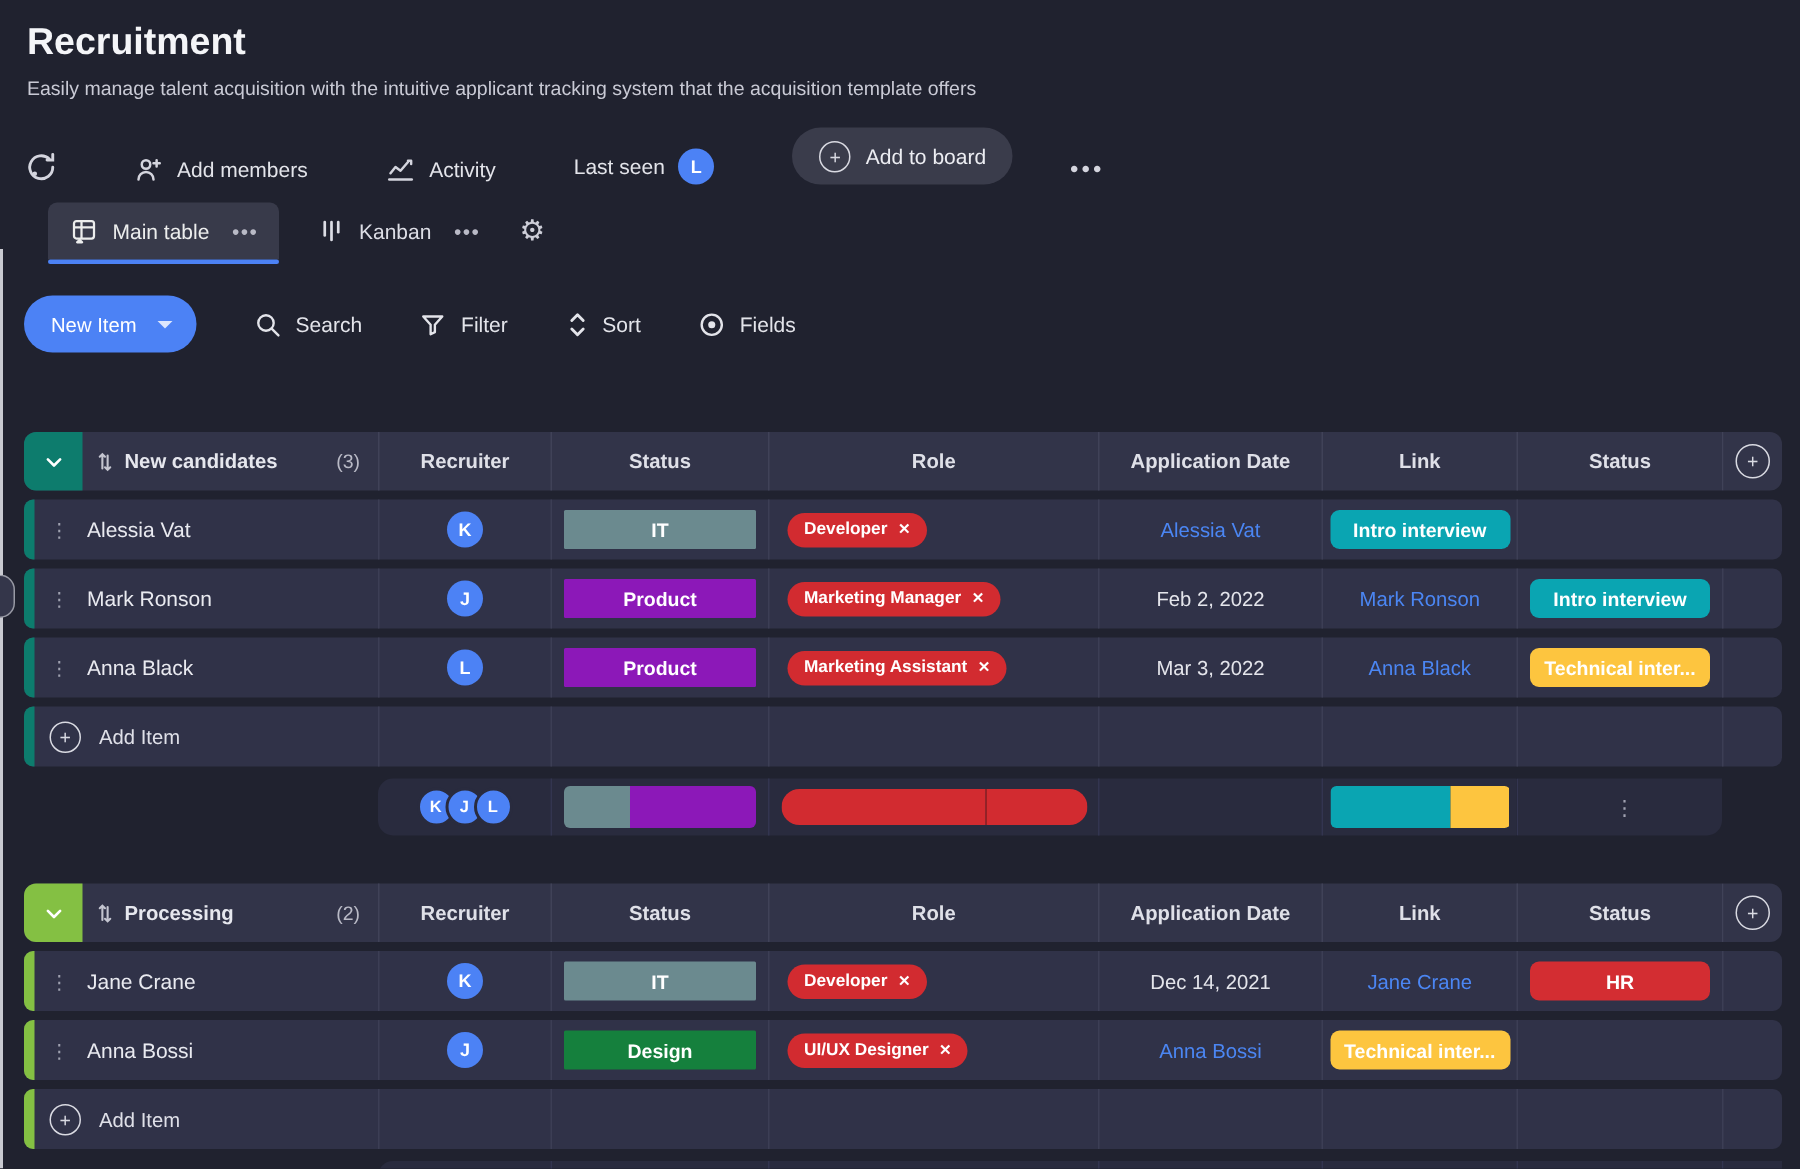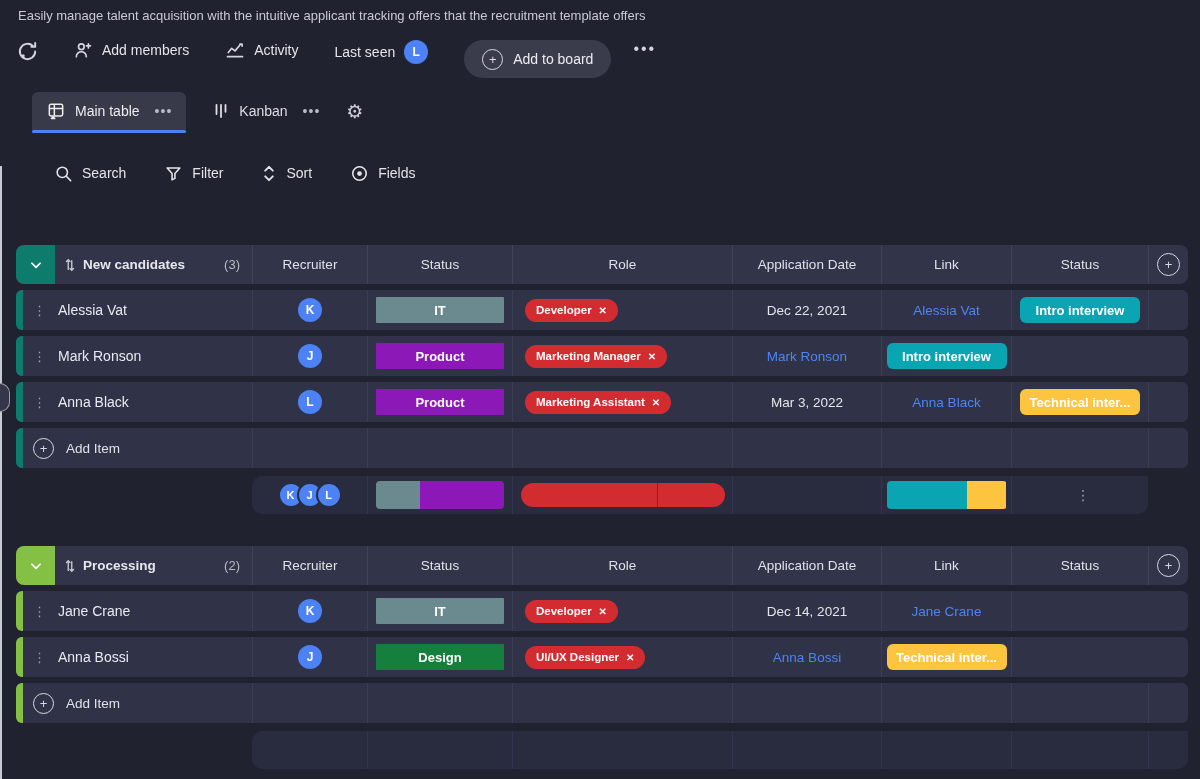--- a/index.html
+++ b/index.html
@@ -7,21 +7,21 @@
     width:1200px;height:779px;overflow:hidden;position:relative;
     background:#20222f;
     font-family:"Liberation Sans", sans-serif;
     -webkit-font-smoothing:antialiased;
     color:#e9eaf0;
   }
   
   .page{padding-left:16px;}
   .page-title{font-size:25px;font-weight:bold;color:#f4f5f8;margin:14px 0 0 2px;}
   .page-subtitle{font-size:13px;color:#c9cad5;margin:8px 0 0 2px;}
-  .toolbar{display:flex;align-items:flex-start;margin-top:17px;height:40px;gap:0;}
+  .toolbar{display:flex;align-items:flex-end;margin-top:17px;height:40px;gap:16px;}
   .tb-item{display:flex;align-items:center;gap:9px;font-size:14px;color:#e3e4ea;cursor:pointer;}
   .tb-item + .tb-item{margin-left:36px;}
   .icon{display:inline-flex;align-items:center;justify-content:center;color:#d4d5de;}
   .avatar{width:24px;height:24px;border-radius:50%;background:#4c82f5;color:#fff;
     display:inline-flex;align-items:center;justify-content:center;font-size:12px;font-weight:bold;}
   .btn-add-board{display:flex;align-items:center;gap:10px;background:#3a3c4b;border-radius:19px;
     height:38px;padding:0 18px;font-size:14px;color:#ecedf2;margin-left:36px;cursor:pointer;}
   .tb-more{margin-left:22px;color:#d4d5de;font-size:16px;letter-spacing:2px;cursor:pointer;}
   
   .tabs{display:flex;align-items:center;margin-top:10px;height:42px;margin-left:16px;}
@@ -38,21 +38,21 @@
   .caret{width:0;height:0;border-left:5px solid transparent;border-right:5px solid transparent;border-top:5px solid #dce6fd;}
   .ab-item{display:flex;align-items:center;gap:9px;font-size:14px;color:#e3e4ea;margin-left:38px;cursor:pointer;}
   
   .board{margin-top:52px;width:1172px;}
   .ghead{display:grid;grid-template-columns:39px 197px 115px 145px 220px 149px 130px 137px 40px;
     height:39px;background:#323449;border-radius:8px;}
   .gh-collapse{border-radius:8px 0 0 8px;display:flex;align-items:center;justify-content:center;cursor:pointer;}
   .gh-title{display:flex;align-items:center;padding:0 12px 0 10px;gap:8px;}
   .gh-title .t{font-size:13.5px;font-weight:bold;color:#e6e7ee;}
   .gh-title .c{margin-left:auto;font-size:13px;color:#b9bac6;}
-  .gh-col{display:flex;align-items:center;justify-content:center;font-size:13.5px;font-weight:normal;
+  .gh-col{display:flex;align-items:center;justify-content:center;font-size:13.5px;font-weight:bold;
     color:#dfe0e8;border-left:1px solid #404258;}
   .gh-plus{display:flex;align-items:center;justify-content:center;border-left:1px solid #404258;
     border-radius:0 8px 8px 0;cursor:pointer;}
   .row{display:grid;grid-template-columns:236px 115px 145px 220px 149px 130px 137px 40px;
     height:40px;background:#303248;border-radius:6px;margin-top:6px;position:relative;}
   .row::before{content:"";position:absolute;left:0;top:0;bottom:0;width:7px;border-radius:6px 0 0 6px;background:var(--accent);}
   .cell{display:flex;align-items:center;justify-content:center;border-left:1px solid #3c3e55;overflow:hidden;}
   .cell-name{justify-content:flex-start;border-left:none;padding-left:17px;gap:17px;}
   .dots{color:#9fa1b0;font-size:13px;line-height:11px;cursor:pointer;width:8px;text-align:center;}
   .iname{font-size:14px;color:#e9eaf0;}
@@ -92,21 +92,22 @@
   .edge-line{position:absolute;left:0;top:166px;width:2px;height:613px;background:#c9cad1;}
   .edge-notch{position:absolute;left:0;top:383px;width:9px;height:27px;background:#34364a;
     border:1px solid #989aa5;border-left:none;border-radius:0 14px 14px 0;}
   svg{display:block;}
 </style>
 </head>
 <body>
 
 <div class="page">
 
-  <div class="page-subtitle">Easily manage talent acquisition with the intuitive applicant tracking offers that the recruitment template offers</div>
+  <div class="page-title">Recruitment</div>
+  <div class="page-subtitle">Easily manage talent acquisition with the intuitive applicant tracking system that the acquisition template offers</div>
 
   <div class="toolbar">
     <span class="icon">
       <svg width="23" height="23" viewBox="0 0 24 24" fill="none" stroke="#d4d5de" stroke-width="2" stroke-linecap="round">
         <path d="M20 12a8 8 0 1 1-2.4-5.7"></path>
           <path d="M20 3v4h-4"></path>
           <circle cx="7.5" cy="16.5" r="1.6" fill="#d4d5de" stroke="none"></circle>
       </svg>
     </span>
     <span class="tb-item" style="margin-left:34px;">
@@ -160,20 +161,24 @@
             <path d="M18 4v9"></path>
         </svg>
       </span>
       <span>Kanban</span>
       <span class="tab-dots">•••</span>
     </span>
     <span class="gear">⚙</span>
   </div>
 
   <div class="actionbar">
+    <span class="btn-new-item">
+      <span>New Item</span>
+      <span class="caret"></span>
+    </span>
     <span class="ab-item">
       <span class="icon">
         <svg width="19" height="19" viewBox="0 0 24 24" fill="none" stroke="#e3e4ea" stroke-width="2" stroke-linecap="round">
           <circle cx="10.5" cy="10.5" r="6.5"></circle>
             <path d="M15.5 15.5L21 21"></path>
         </svg>
       </span>
       <span>Search</span>
     </span>
     <span class="ab-item">
@@ -244,23 +249,20 @@
         <div class="cell">
             <span class="pill-status" style="background:#6b8a8f;">IT</span>
           </div>
         <div class="cell cell-role">
             <span class="pill-role">
               <span>Developer</span>
               <span class="x">✕</span>
             </span>
           </div>
         <div class="cell">
-            <span class="txt-date">Dec 22, 2021</span>
-          </div>
-        <div class="cell">
             <span class="txt-link">Alessia Vat</span>
           </div>
         <div class="cell">
             <span class="pill-stage" style="background:#0aa5b2;">Intro interview</span>
           </div>
         <div class="cell"></div>
       </div>
 
       <div class="row">
         <div class="cell cell-name">
@@ -271,20 +273,23 @@
             <span class="avatar">J</span>
           </div>
         <div class="cell">
             <span class="pill-status" style="background:#8c18b8;">Product</span>
           </div>
         <div class="cell cell-role">
             <span class="pill-role">
               <span>Marketing Manager</span>
               <span class="x">✕</span>
             </span>
+          </div>
+        <div class="cell">
+            <span class="txt-date">Feb 2, 2022</span>
           </div>
         <div class="cell">
             <span class="txt-link">Mark Ronson</span>
           </div>
         <div class="cell">
             <span class="pill-stage" style="background:#0aa5b2;">Intro interview</span>
           </div>
         <div class="cell"></div>
       </div>
 
@@ -408,20 +413,23 @@
               <span>Developer</span>
               <span class="x">✕</span>
             </span>
           </div>
         <div class="cell">
             <span class="txt-date">Dec 14, 2021</span>
           </div>
         <div class="cell">
             <span class="txt-link">Jane Crane</span>
           </div>
+        <div class="cell">
+            <span class="pill-stage" style="background:#d32d32;">HR</span>
+          </div>
         <div class="cell"></div>
       </div>
 
       <div class="row">
         <div class="cell cell-name">
             <span class="dots">⋮</span>
             <span class="iname">Anna Bossi</span>
           </div>
         <div class="cell">
             <span class="avatar">J</span>

